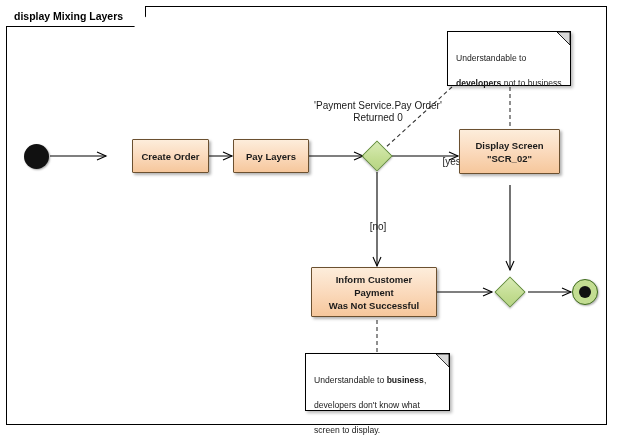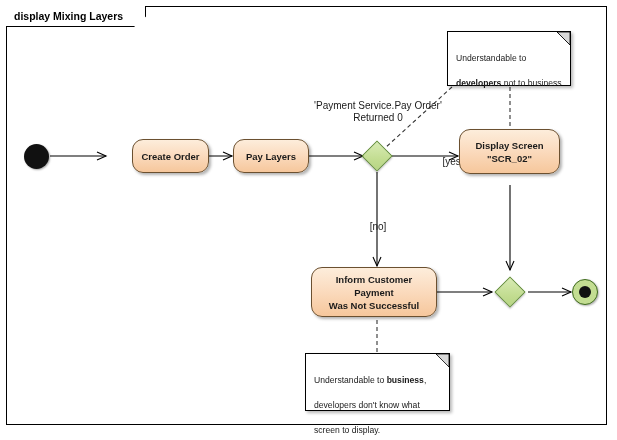--- a/index.html
+++ b/index.html
@@ -59,21 +59,21 @@
     top: 0;
     width: 617px;
     height: 440px;
     overflow: visible;
   }
   
   .action {
     position: absolute;
     box-sizing: border-box;
     border: 1px solid #6b5030;
-    border-radius: 11px;
+    border-radius: 1px;
     background: linear-gradient(180deg, #fdeddb 0%, #fbdcc0 45%, #f6c79c 100%);
     box-shadow: 2px 2px 3px rgba(0,0,0,0.30);
     display: flex;
     align-items: center;
     justify-content: center;
     text-align: center;
   }
   .action-label {
     font-size: 9.5px;
     font-weight: bold;

